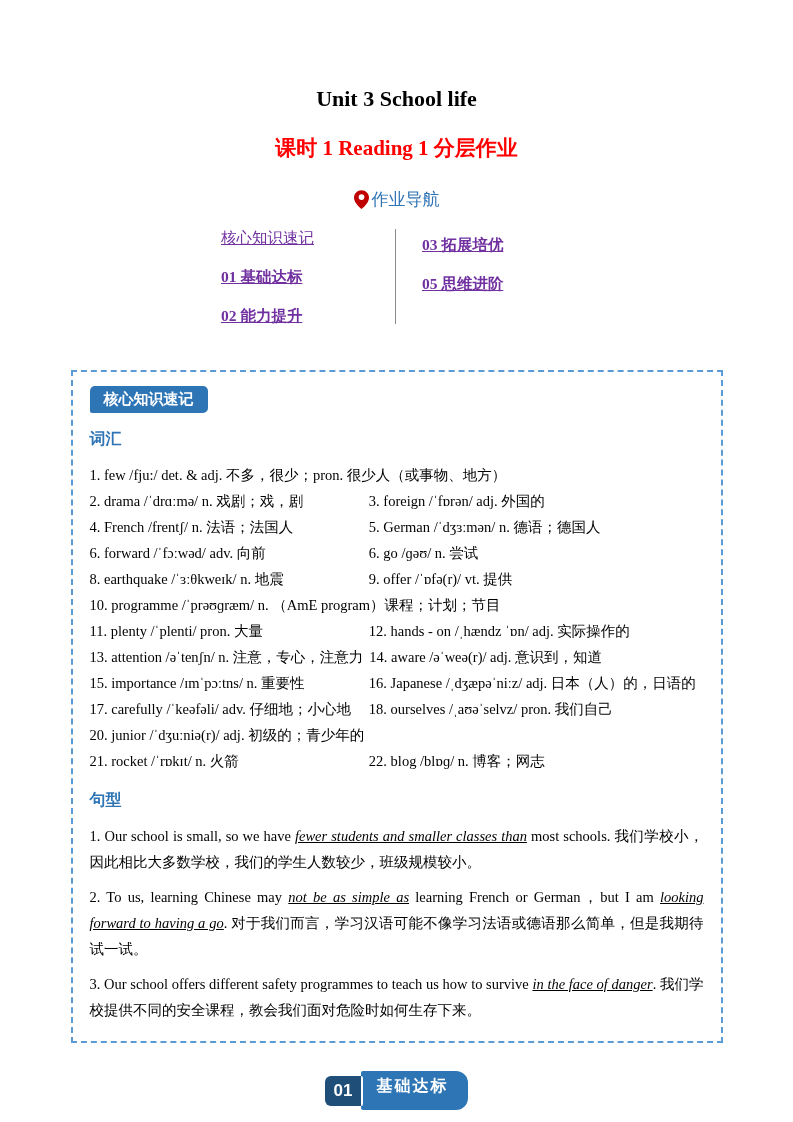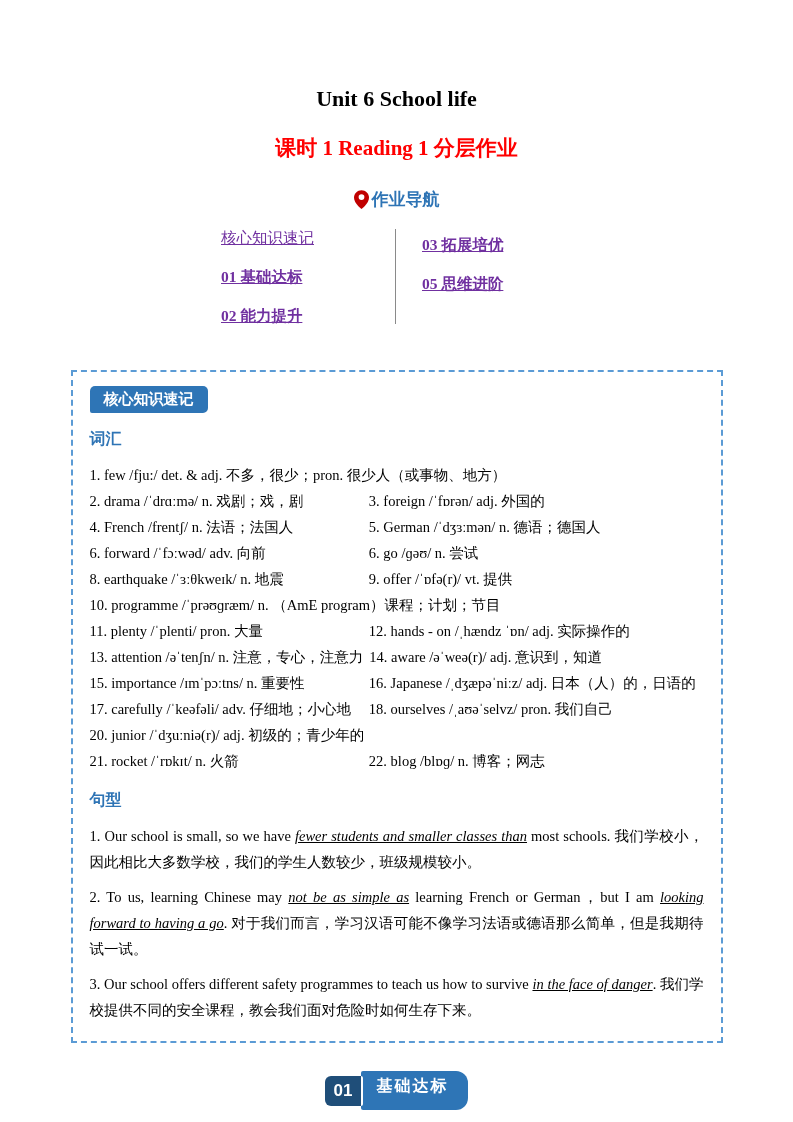--- a/index.html
+++ b/index.html
@@ -20,21 +20,21 @@
   .subtitle {
     margin:0; margin-top:22px;
     text-align:center;
     font-size:21px; font-weight:bold;
     color:#ff0000;
   }
   .nav-header {
     margin-top:26px;
     display:flex; justify-content:center; align-items:center; gap:3px;
     font-family:"Liberation Sans","DejaVu Sans",sans-serif;
-    font-weight:bold; font-size:17px; color:#2e74b5;
+    font-weight:normal; font-size:17px; color:#2e74b5;
   }
   .nav-header .pin { display:inline-flex; align-items:center; }
   .nav-links {
     display:flex; justify-content:center;
     margin-top:16px;
   }
   .nav-col { display:flex; flex-direction:column; gap:11px; }
   .nav-col.left  { width:168px; }
   .nav-col.right { width:150px; }
   .nav-divider { width:1px; background:#8a8a8a; margin:2px 26px 2px 6px; }
@@ -95,21 +95,21 @@
     margin-left:-2px;
     border-radius:2px 12px 12px 2px;
     letter-spacing:2px;
   }
 </style>
 </head>
 <body>
 
 <div class="page">
 
-  <h1 class="title">Unit 6 School life</h1>
+  <h1 class="title">Unit 3 School life</h1>
   <h2 class="subtitle">课时 1 Reading 1 分层作业</h2>
 
   <div class="nav-header">
     <span class="pin">
       <svg width="15" height="19" viewBox="0 0 24 30" aria-hidden="true">
         <path d="M12 0C5.4 0 0 5.4 0 12c0 9 12 18 12 18s12-9 12-18C24 5.4 18.6 0 12 0z" fill="#c00000"></path>
         <circle cx="12" cy="11" r="4.6" fill="#ffffff"></circle>
       </svg>
     </span>
     <span>作业导航</span>

